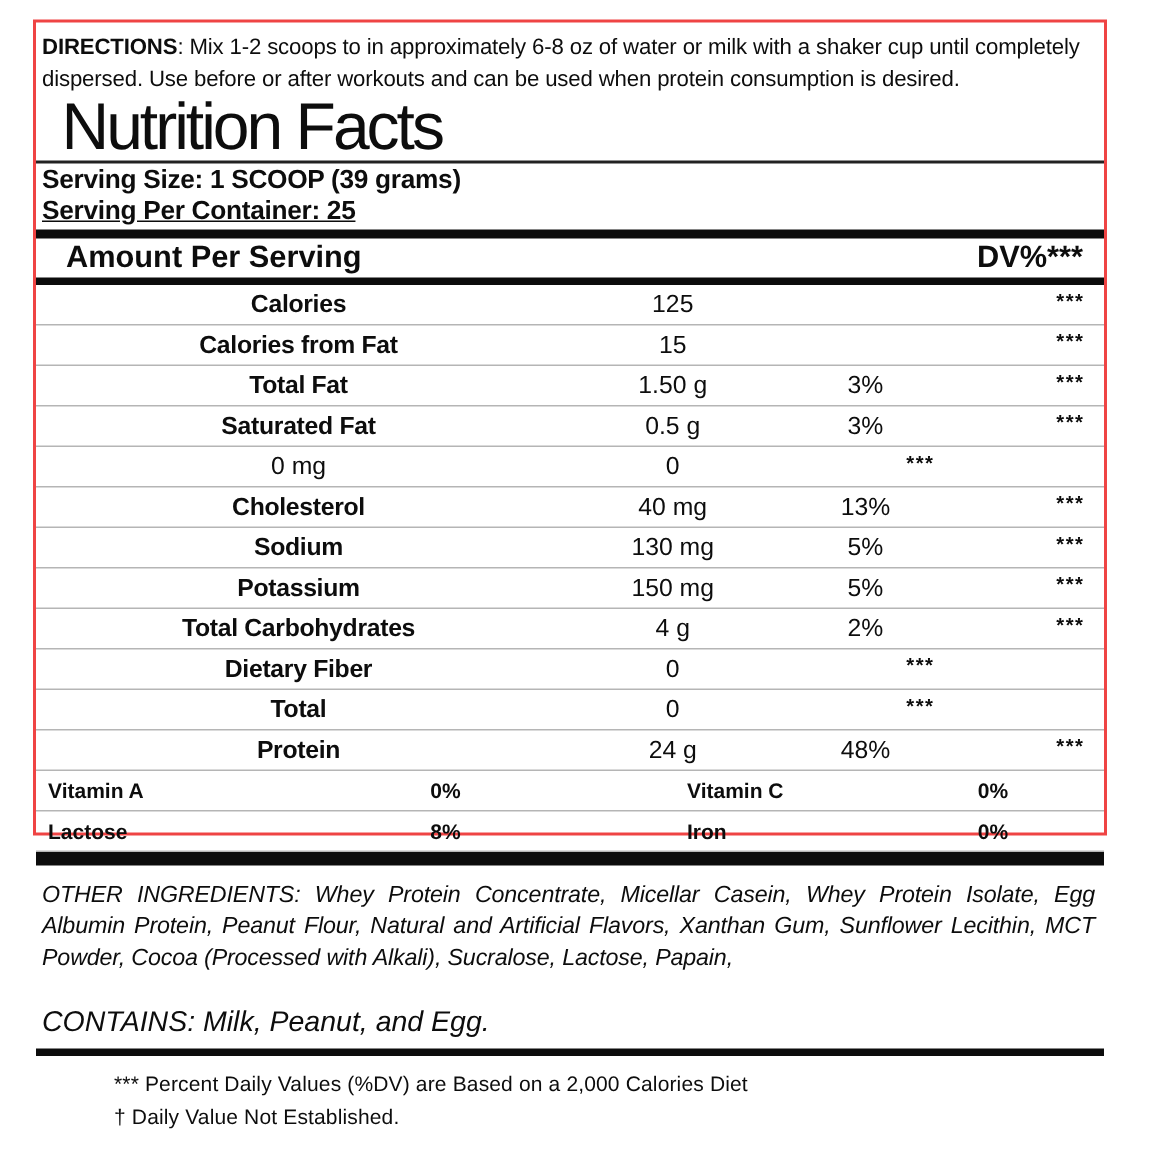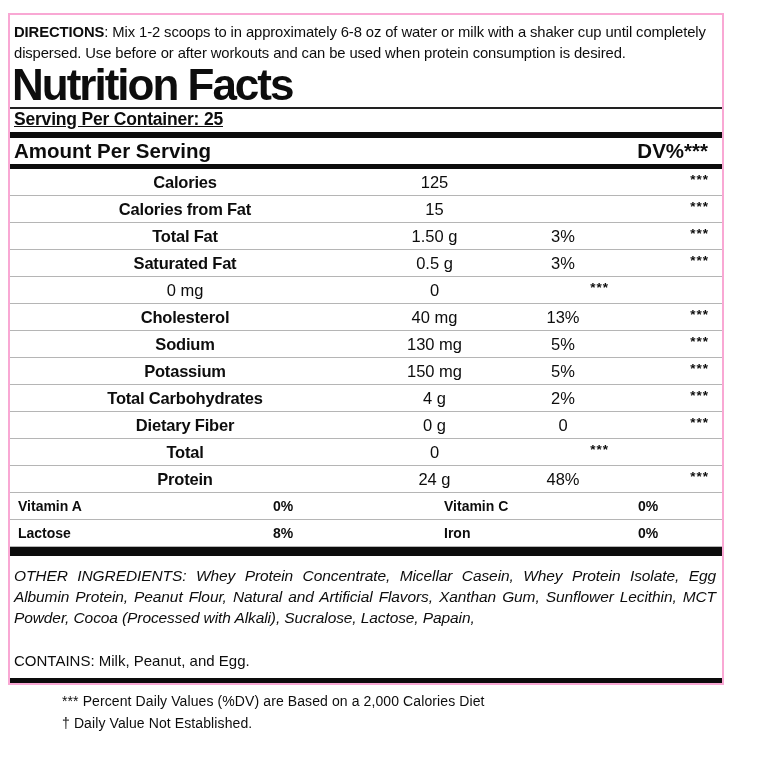--- a/index.html
+++ b/index.html
@@ -1,46 +1,46 @@
 <!DOCTYPE html>
 <html><head>
 <meta charset="utf-8">
 <style>
   * { margin:0; padding:0; box-sizing:border-box; }
   html,body { width:768px; height:768px; background:#ffffff; font-family:"Liberation Sans", sans-serif; color:#0d0d0d; }
   .page { position:relative; width:768px; height:768px; background:#ffffff; overflow:hidden; }
 
   .label-box {
-    position:absolute; left:8px; top:13px; width:716px; height:672px;
-    border:2px solid #f9a8d4; background:#ffffff;
+    position:absolute; left:22px; top:13px; width:716px; height:544px;
+    border:2px solid #ef4444; background:#ffffff;
   }
 
   .pad { padding-left:4px; padding-right:6px; }
 
   .directions { font-size:14.8px; line-height:20.5px; margin-top:7px; letter-spacing:-0.1px; }
   .directions b { font-weight:bold; }
 
   .nf-title {
-    font-size:44px; font-weight:bold; letter-spacing:-2px; line-height:44px;
-    padding-left:2px; white-space:nowrap;
+    font-size:44px; font-weight:normal; letter-spacing:-2px; line-height:44px;
+    padding-left:17px; white-space:nowrap;
   }
 
   .title-rule { border-top:2px solid #222; width:100%; }
 
   .serving-line { font-size:17.5px; font-weight:bold; line-height:21px; letter-spacing:-0.2px; }
   .serving-line.underlined { text-decoration:underline; }
 
   .bar { width:100%; background:#0c0c0c; }
   .bar-6 { height:6px; margin-top:2px; }
   .bar-5 { height:5px; }
   .bar-9 { height:9px; }
 
   .amount-header {
     display:flex; justify-content:space-between; align-items:center;
-    height:26px; padding:0 14px 0 4px;
+    height:26px; padding:0 14px 0 20px;
     font-size:20.5px; font-weight:bold;
   }
 
   .nrow {
     display:grid; grid-template-columns:1fr 165px 92px 100px;
     align-items:center; height:27px;
     padding:0 13px 0 8px;
     border-bottom:1px solid #b5b5b5;
     font-size:16.5px;
   }
@@ -55,37 +55,38 @@
   .vrow span { position:absolute; top:50%; transform:translateY(-50%); }
   .v-label1 { left:8px; }
   .v-value1 { left:218px; width:110px; text-align:center; }
   .v-label2 { left:434px; }
   .v-value2 { left:583px; width:110px; text-align:center; }
 
   .ingredients {
     font-style:italic; font-size:15.5px; line-height:21px;
     text-align:justify; margin-top:9px; letter-spacing:-0.1px;
   }
-  .contains { font-size:15px; line-height:21px; margin-top:22px; margin-bottom:7px; }
+  .contains { font-style:italic; font-size:19px; line-height:21px; margin-top:22px; margin-bottom:7px; }
 
   .footnote { font-size:14px; line-height:21.5px; margin-top:8px; letter-spacing:0.1px;margin-left:48px; }
 </style>
 </head>
 <body>
 
 <div class="page">
   <div class="label-box">
 
     <div class="directions pad">
       <b>DIRECTIONS</b><span>: Mix 1-2 scoops to in approximately 6-8 oz of water or milk with a shaker cup until completely dispersed. Use before or after workouts and can be used when protein consumption is desired.</span>
     </div>
 
     <div class="nf-title">Nutrition Facts</div>
     <div class="title-rule"></div>
 
+    <div class="serving-line pad">Serving Size: 1 SCOOP (39 grams)</div>
     <div class="serving-line underlined pad">Serving Per Container: 25</div>
 
     <div class="bar bar-6"></div>
 
     <div class="amount-header">
       <span>Amount Per Serving</span>
       <span>DV%***</span>
     </div>
 
     <div class="bar bar-5"></div>
@@ -139,21 +140,20 @@
         <span class="nstars">***</span>
       </div>
       <div class="nrow">
         <span class="nlabel">Total Carbohydrates</span>
         <span class="namount">4 g</span>
         <span class="ndv">2%</span>
         <span class="nstars">***</span>
       </div>
       <div class="nrow">
         <span class="nlabel">Dietary Fiber</span>
-        <span class="namount">0 g</span>
         <span class="ndv">0</span>
         <span class="nstars">***</span>
       </div>
       <div class="nrow">
         <span class="nlabel">Total</span>
         <span class="ndv">0</span>
         <span class="nstars">***</span>
       </div>
       <div class="nrow">
         <span class="nlabel">Protein</span>

